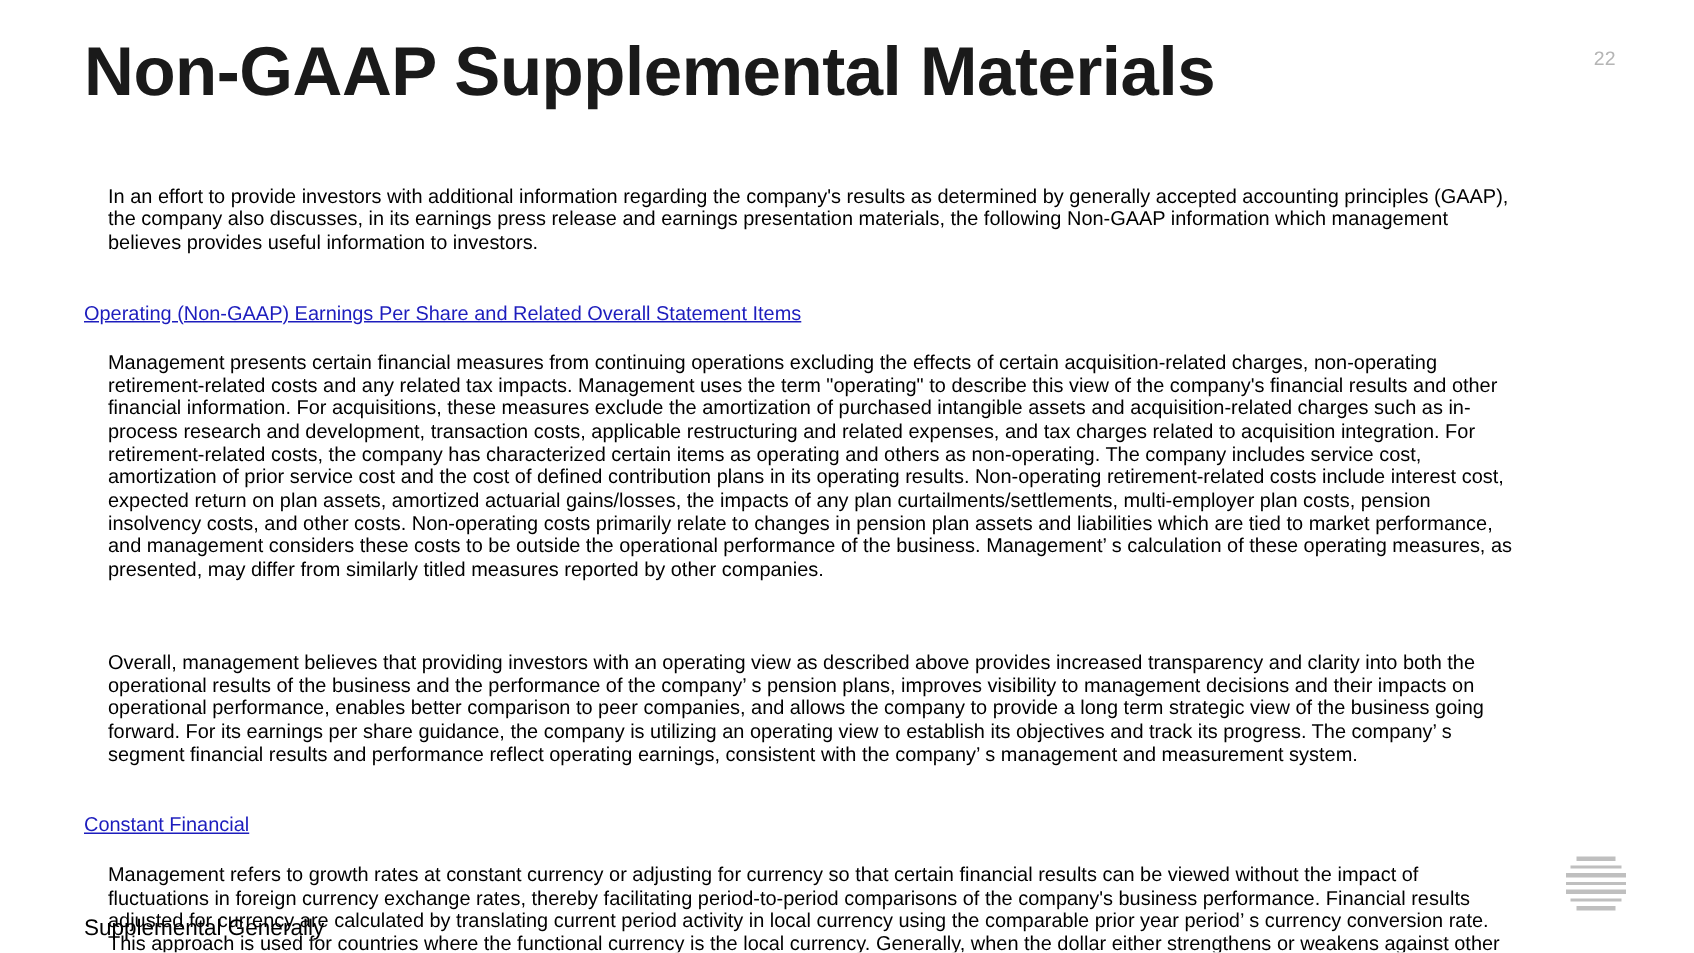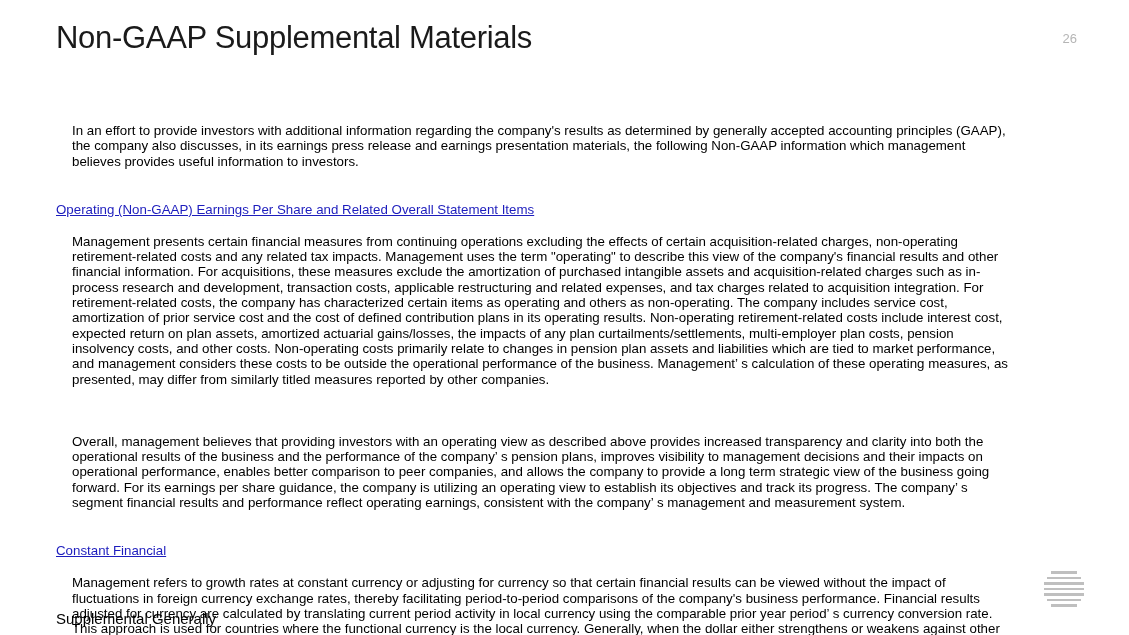--- a/index.html
+++ b/index.html
@@ -14,22 +14,22 @@
     position: relative;
     width: 1129px;
     height: 635px;
     background: #ffffff;
     overflow: hidden;
   }
   .slide-title {
     position: absolute;
     left: 56px;
     top: 20px;
-    font-size: 31px;
-    font-weight: normal;
+    font-size: 46px;
+    font-weight: bold;
     color: #1a1a1a;
     letter-spacing: -0.3px;
     white-space: nowrap;
   }
   .page-number {
     position: absolute;
     right: 52px;
     top: 31px;
     font-size: 13px;
     color: #b5b5b5;
@@ -91,21 +91,21 @@
   .logo-row.r6 { width: 34px; margin-left: 3px; }
   .logo-row.r7 { width: 26px; margin-left: 7px; }
 </style>
 </head>
 <body>
 
 <div class="slide">
 
   <div class="slide-title">Non-GAAP Supplemental Materials</div>
 
-  <div class="page-number">26</div>
+  <div class="page-number">22</div>
 
   <div class="body-area">
 
     <p class="para wide">In an effort to provide investors with additional information regarding the company's results as determined by generally accepted accounting principles (GAAP), the company also discusses, in its earnings press release and earnings presentation materials, the following Non-GAAP information which management believes provides useful information to investors.</p>
 
     <div class="spacer"></div>
 
     <div>
       <a class="section-link" href="#">Operating (Non-GAAP) Earnings Per Share and Related Overall Statement Items</a>
       <p class="para wide">Management presents certain financial measures from continuing operations excluding the effects of certain acquisition-related charges, non-operating retirement-related costs and any related tax impacts.   Management uses the term "operating" to describe this view of the company's financial results and other financial information. For acquisitions, these measures exclude the amortization of purchased intangible assets and acquisition-related charges such as in-process research and development, transaction costs, applicable restructuring and related expenses, and tax charges related to acquisition integration. For retirement-related costs, the company has characterized certain items as operating and others as non-operating. The company includes service cost, amortization of prior service cost and the cost of defined contribution plans in its operating results. Non-operating retirement-related costs include interest cost, expected return on plan assets, amortized actuarial gains/losses, the impacts of any plan curtailments/settlements, multi-employer plan costs, pension insolvency costs, and other costs. Non-operating costs primarily relate to changes in pension plan assets and liabilities which are tied to market performance, and management considers these costs to be outside the operational performance of the business. Management’ s calculation of these operating measures, as presented, may differ from similarly titled measures reported by other companies.</p>

